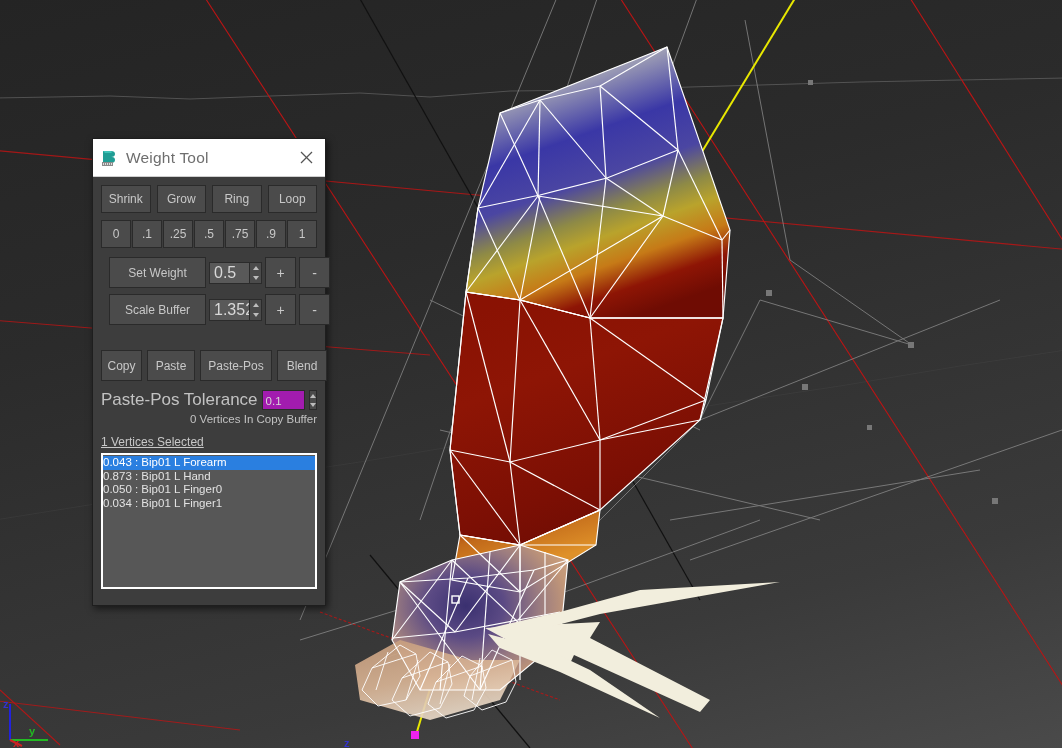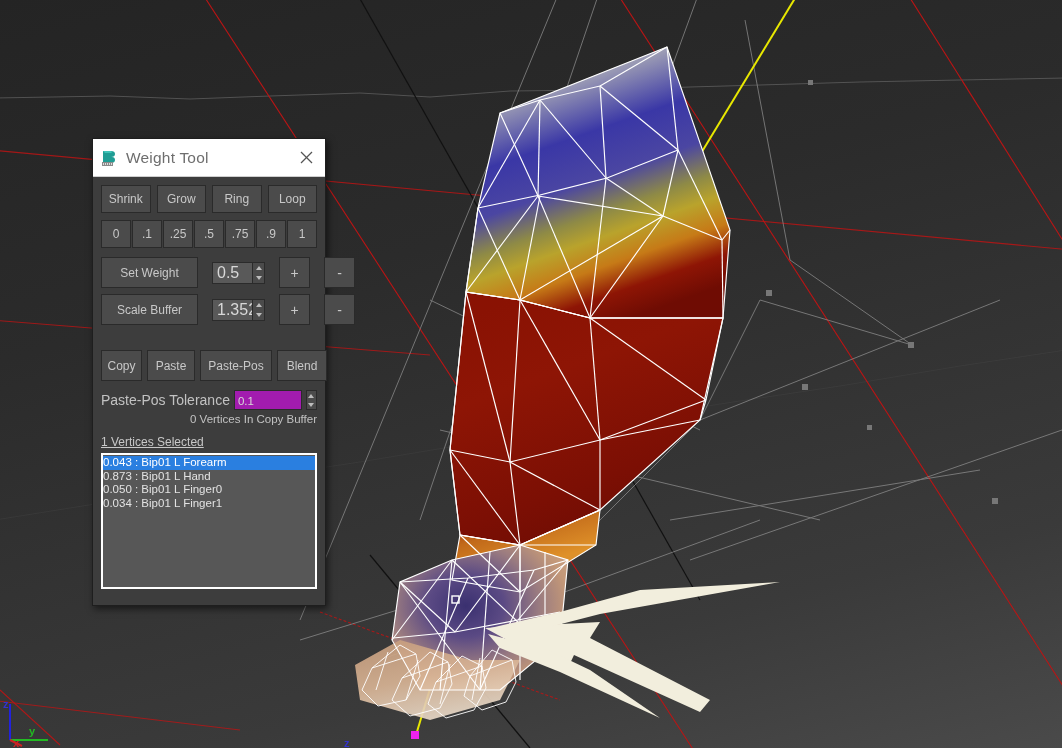--- a/index.html
+++ b/index.html
@@ -88,22 +88,23 @@
     display: flex;
     gap: 1px;
     margin-bottom: 9px;
   }
   #row-quick .btn { flex: 1 1 0; font-size: 12px; }
 
   
   .weight-row {
     display: flex;
     align-items: center;
-    gap: 14px;
+    gap: 3px;
     margin-bottom: 6px;
+    margin-left: 8px;
   }
   .weight-row .wide-btn {
     width: 97px;
     flex: 0 0 97px;
     height: 31px;
   }
   .spin-wrap {
     display: flex;
     align-items: stretch;
     height: 22px;
@@ -165,21 +166,21 @@
 
   
   #row-tolerance {
     display: flex;
     align-items: center;
     justify-content: flex-end;
     gap: 4px;
     margin-bottom: 3px;
   }
   #tolerance-label {
-    font-size: 14px;
+    font-size: 17px;
     color: #c2c2c2;
     white-space: nowrap;
   }
   #tolerance-field {
     width: 78px;
     background: #a21caf;
     border: 1px solid #2b2b2b;
     color: #d8d8d8;
     font-size: 11.5px;
     padding: 1px 3px;

